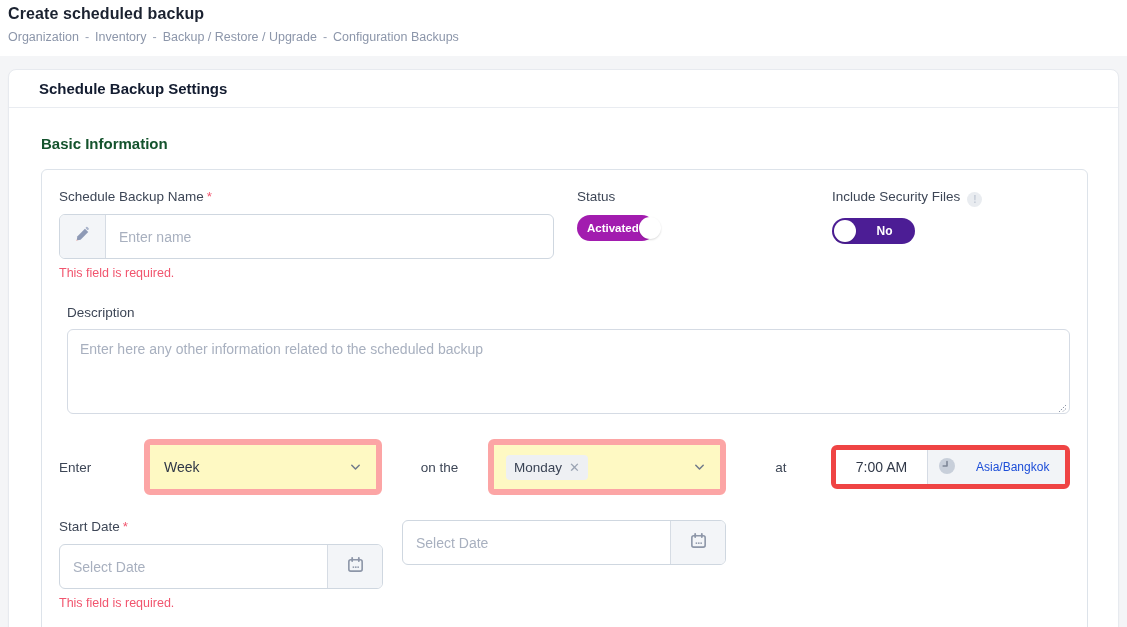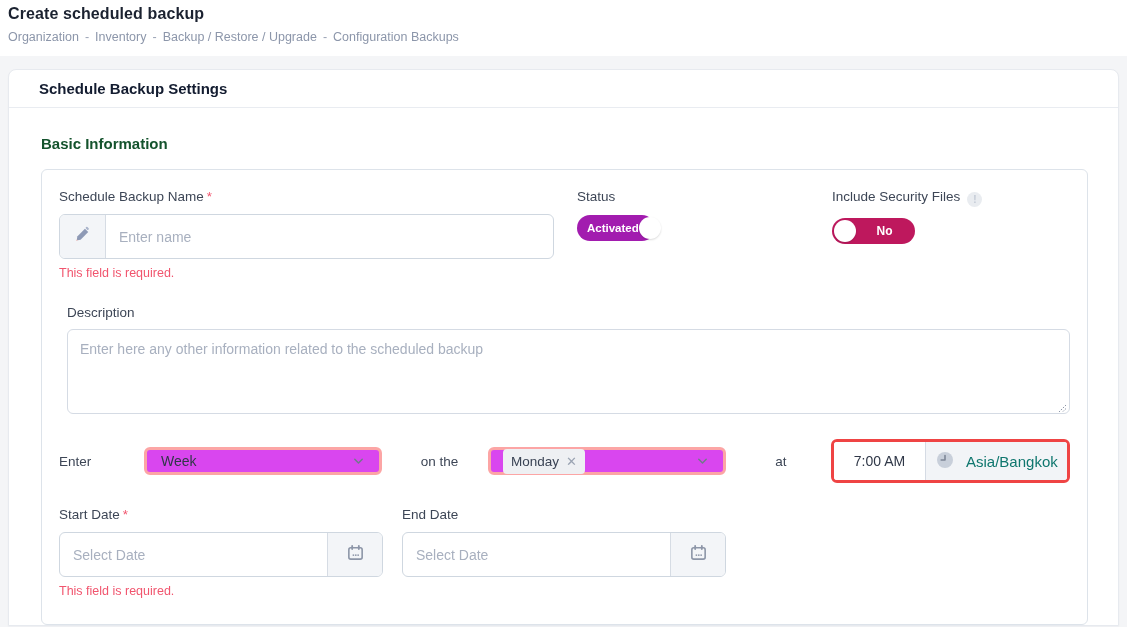--- a/index.html
+++ b/index.html
@@ -71,21 +71,21 @@
   
   .toggle {
     height:26px; border-radius:13px; display:flex; align-items:center;
     cursor:pointer; color:#ffffff; font-size:11.5px; font-weight:700;
   }
   .toggle .knob {
     width:22px; height:22px; border-radius:50%; background:#ffffff; flex:none;
     box-shadow:0 1px 2px rgba(0,0,0,.15);
   }
   .toggle.on  { width:78px; background:#a21caf; padding:0 2px 0 10px; justify-content:space-between; }
-  .toggle.off { width:83px; background:#be185d; padding:0 2px; }
+  .toggle.off { width:83px; background:#4c1d95; padding:0 2px; }
   .toggle.off .t-label { flex:1; text-align:center; font-size:12px; }
 
   .info-dot {
     display:inline-block; width:15px; height:15px; border-radius:50%;
     background:#e9ecf0; color:#c2c9d4; font-size:10px; font-weight:700;
     line-height:15px; text-align:center; margin-left:7px; vertical-align:-2px;
     cursor:pointer;
   }
 
   
@@ -101,46 +101,46 @@
   .resize-handle { position:absolute; right:3px; bottom:5px; cursor:nwse-resize; line-height:0; }
 
   
   .sched-row { display:flex; align-items:center; margin-top:21px; font-size:13.5px; color:#3d4656; }
   .sched-word { flex:none; font-weight:500; }
   .w-every { width:40px; }
   .w-onthe { margin-left:35px; width:45px; text-align:center; }
   .w-at    { margin-left:47px; width:16px; text-align:center; }
 
   .select-box {
-    height:28px; border:3px solid #fca5a5; border-radius:6px; background:#d946ef;
+    height:56px; border:6px solid #fca5a5; border-radius:6px; background:#fef9c3;
     display:flex; align-items:center; position:relative; cursor:pointer;
   }
   .select-week { width:238px; margin-left:45px; padding-left:14px; font-size:14px; color:#2f3747; }
   .select-day  { width:238px; margin-left:26px; padding-left:12px; }
   .chevron { position:absolute; right:14px; top:50%; transform:translateY(-50%); line-height:0; }
 
   .chip {
     background:#eef0f3; border-radius:4px; padding:5px 8px;
     display:flex; align-items:center; gap:7px; font-size:13.5px; color:#3a4354;
   }
   .chip-close { color:#9aa3b2; font-size:13px; cursor:pointer; line-height:1; }
 
   .time-group {
     width:239px; margin-left:42px; height:44px;
-    border:3px solid #ef4444; border-radius:6px; background:#fff;
+    border:5px solid #ef4444; border-radius:6px; background:#fff;
     display:flex; overflow:hidden;
   }
   .time-val {
     width:92px; flex:none; border:none; outline:none; text-align:center;
     font-size:14px; color:#2f3747; font-family:"Liberation Sans", sans-serif;
     border-right:1px solid #d5dbe4; background:#fff;
   }
   .tz-addon {
     flex:1; background:#f2f4f7; display:flex; align-items:center;
-    padding-left:10px; gap:12px; font-size:15px; color:#0f766e;
+    padding-left:10px; gap:20px; font-size:12px; color:#1d4ed8;
   }
 
   
   .dates-row { display:flex; margin-top:25px; }
   .date-col { width:324px; }
   .date-col + .date-col { margin-left:19px; }
 </style>
 </head>
 <body>
 
@@ -278,21 +278,20 @@
                       <rect x="12" y="12" width="1.6" height="1.6"></rect>
                   </g>
                 </svg>
               </span>
             </div>
           </div>
           <div class="error-text">This field is required.</div>
         </div>
 
         <div class="date-col">
-          <div class="field-label label-gap">End Date</div>
           <div class="input-group">
             <input class="text-input" type="text" placeholder="Select Date" style="">
             <div class="ig-addon right">
               <span>
                 <svg width="19" height="19" viewBox="0 0 20 20">
                   <rect x="3" y="5" width="14" height="12" rx="2" fill="none" stroke="#8d96a8" stroke-width="1.7"></rect>
                   <path d="M6.5 3 V6.4 M13.5 3 V6.4" stroke="#8d96a8" stroke-width="1.9" stroke-linecap="round"></path>
                   <g fill="#8d96a8">
                     <rect x="7" y="12" width="1.6" height="1.6"></rect>
                       <rect x="9.5" y="12" width="1.6" height="1.6"></rect>

